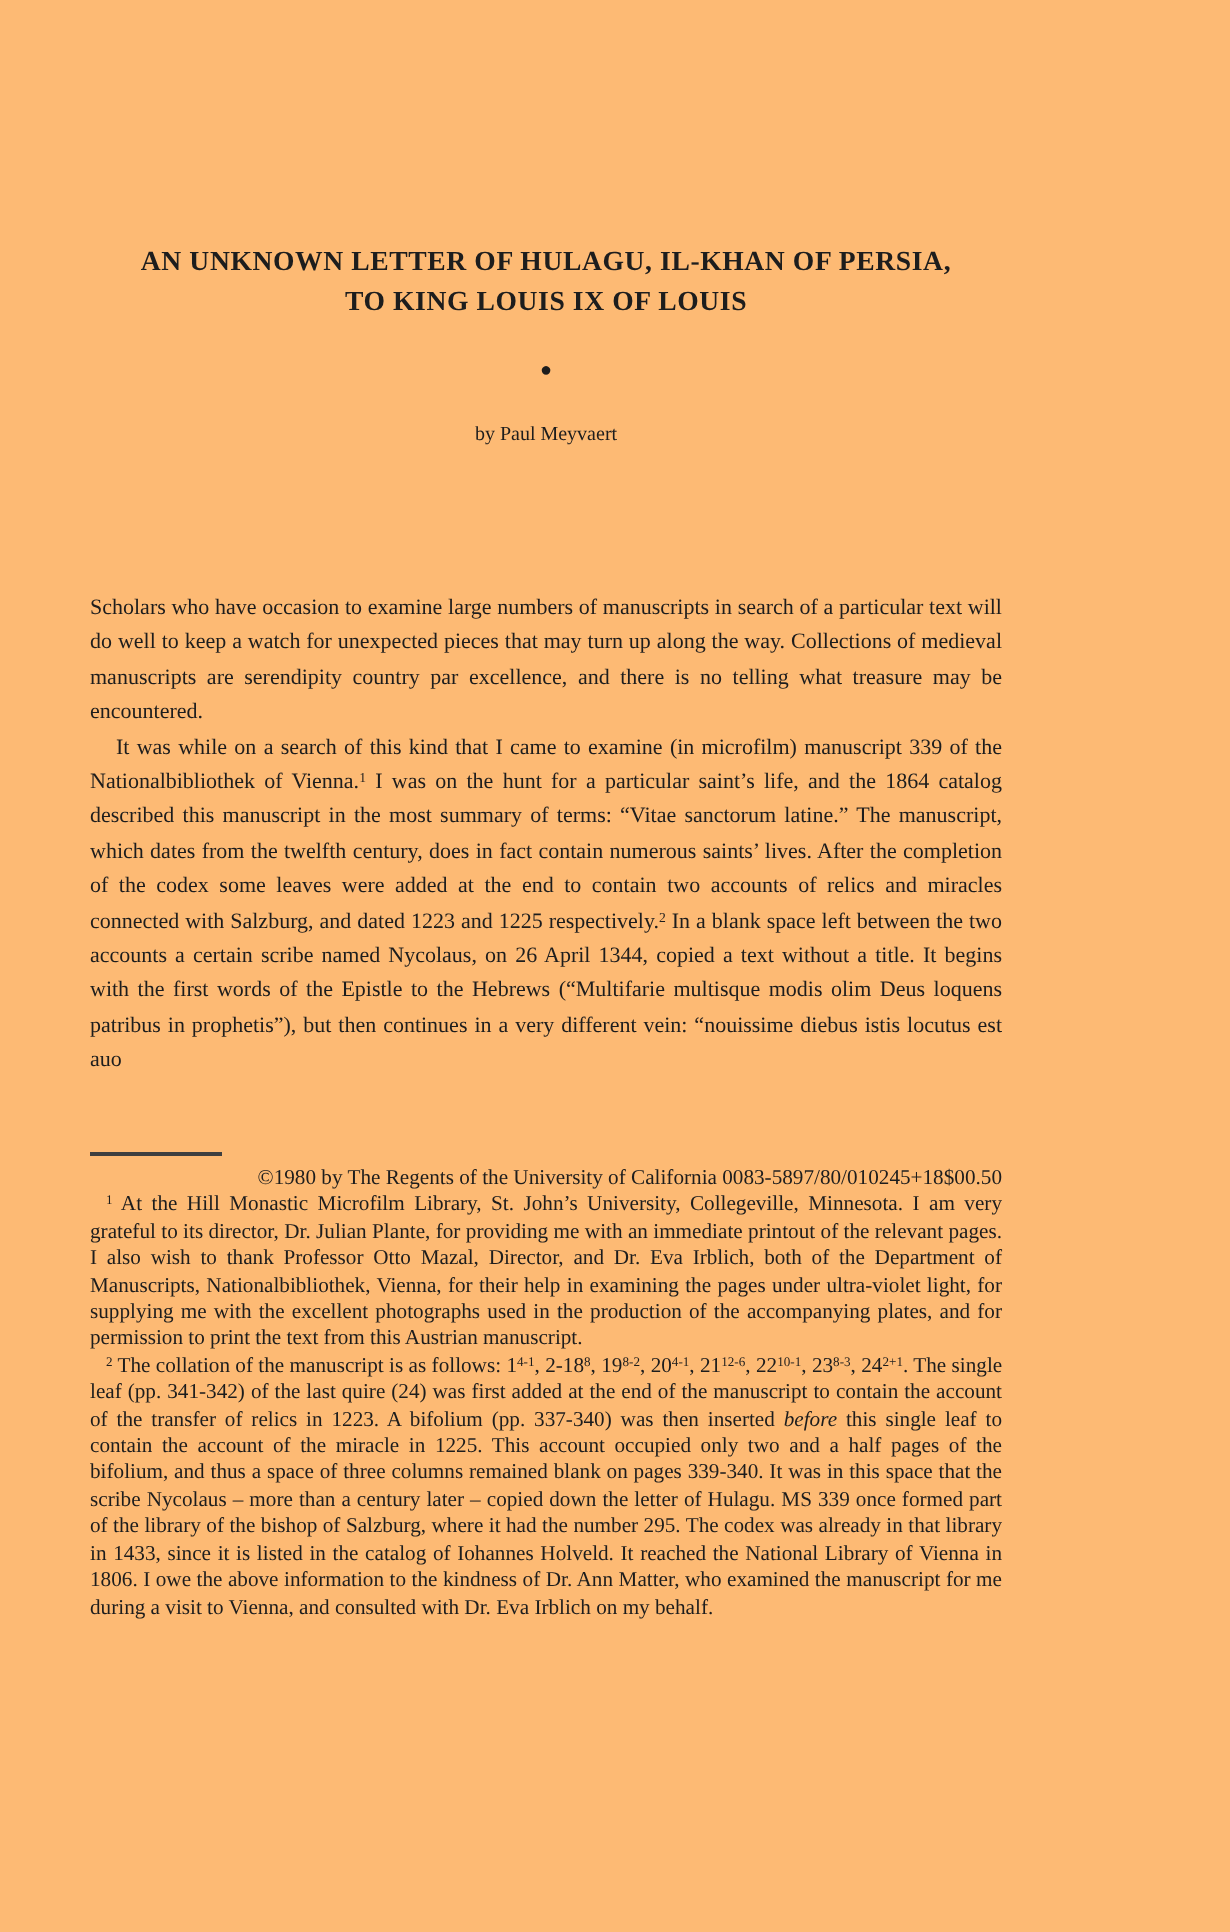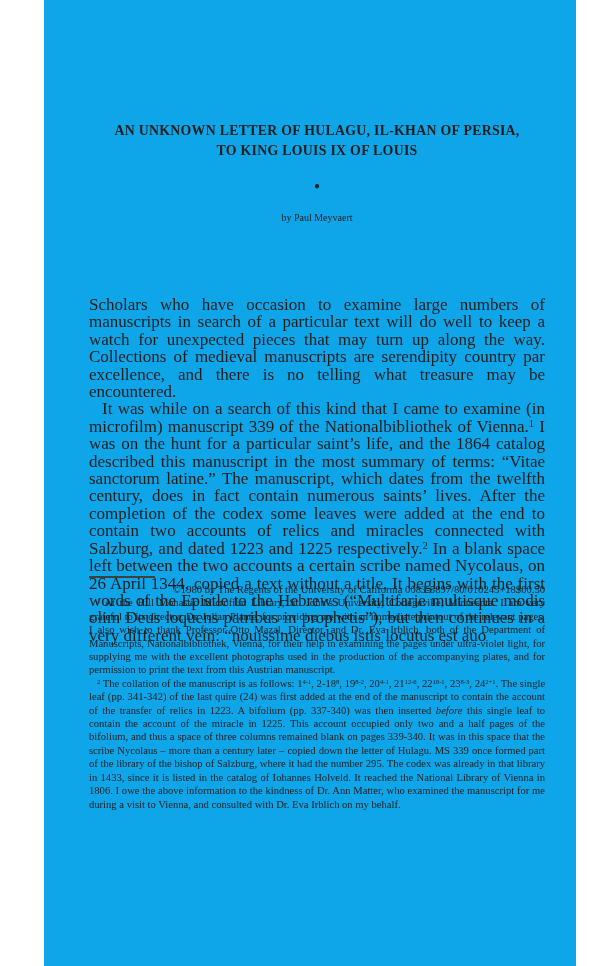--- a/index.html
+++ b/index.html
@@ -1,23 +1,22 @@
 <!DOCTYPE html>
 <html><head>
 <meta charset="utf-8">
 <style>
   html,body{margin:0;padding:0;background:#ffffff;}
   .page{
     position:relative;
-    width:532px;height:966px;
-    background:#0ea5e9;
+    width:615px;height:966px;
+    background:#fdba74;
     color:#1d1d1d;
     font-family:"Liberation Serif", serif;
     overflow:hidden;
-    margin-left:44px;
   }
   .abs{position:absolute;left:45px;width:456px;}
   .title{
     top:121px;
     text-align:center;
     font-weight:700;
     font-size:13.8px;
     line-height:19.5px;
     letter-spacing:0.3px;
   }
@@ -28,21 +27,21 @@
     line-height:10px;
   }
   .byline{
     top:211px;
     text-align:center;
     font-size:10px;
     line-height:14px;
   }
   .body-text{
     top:296px;
-    font-size:17px;
+    font-size:11px;
     line-height:17.4px;
     text-align:justify;
   }
   .para{margin:0;}
   .para.indent{text-indent:13px;}
   .fn-rule{
     position:absolute;
     left:45px;top:576px;
     width:66px;height:2px;
     background:#3f3f3f;

